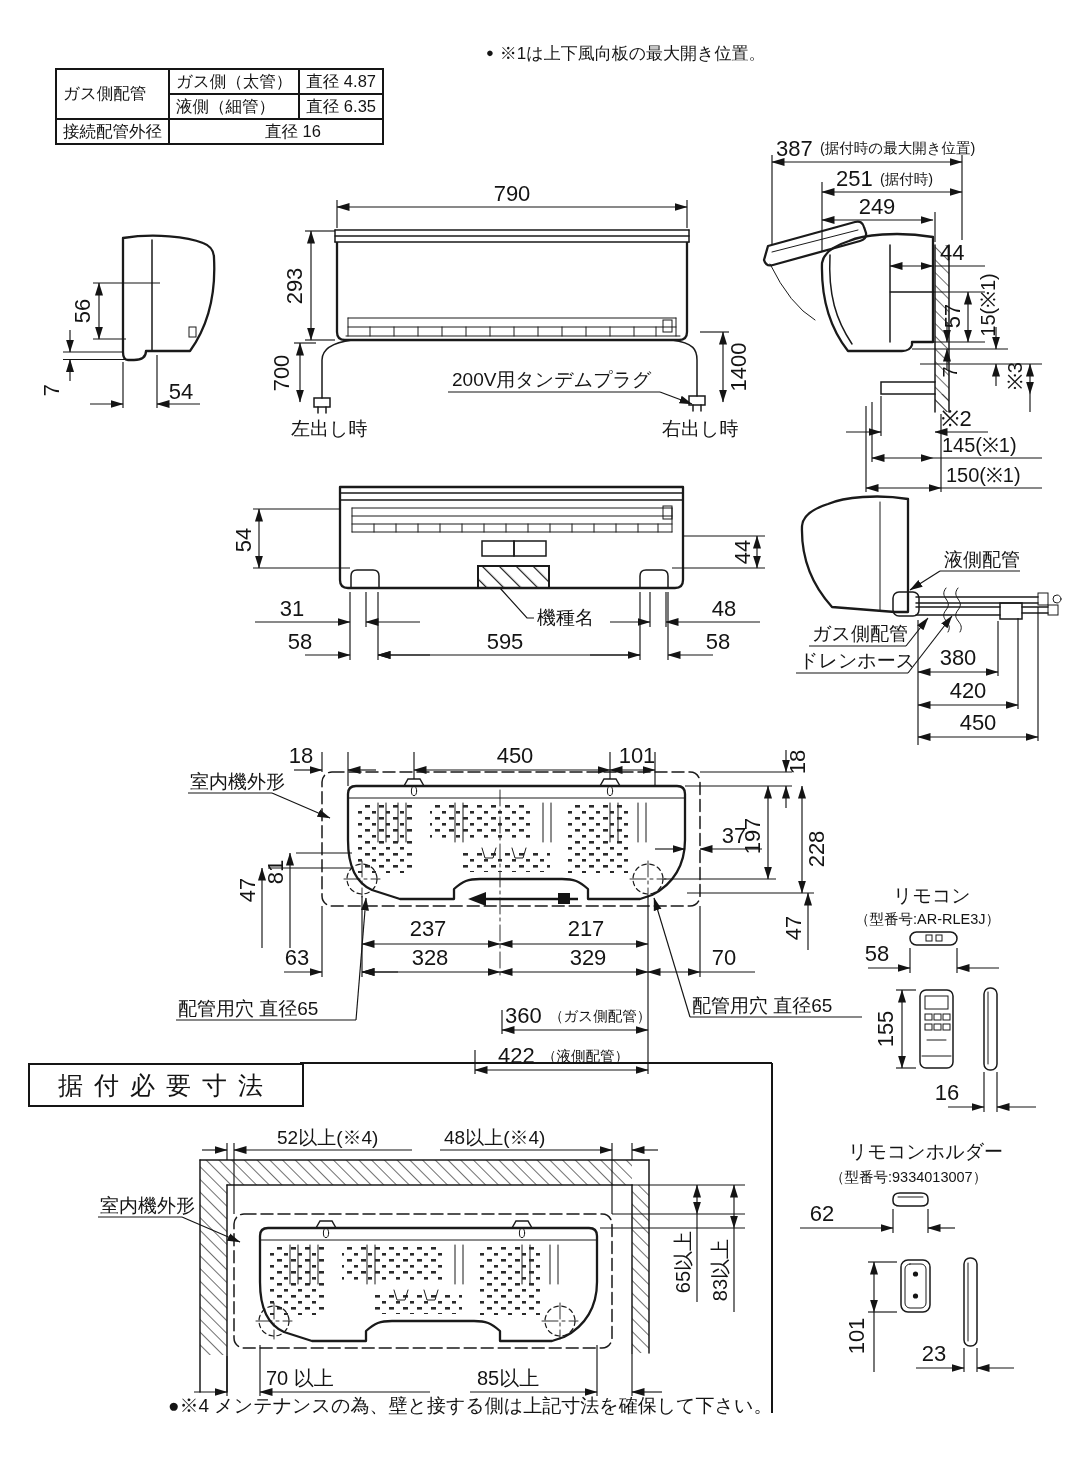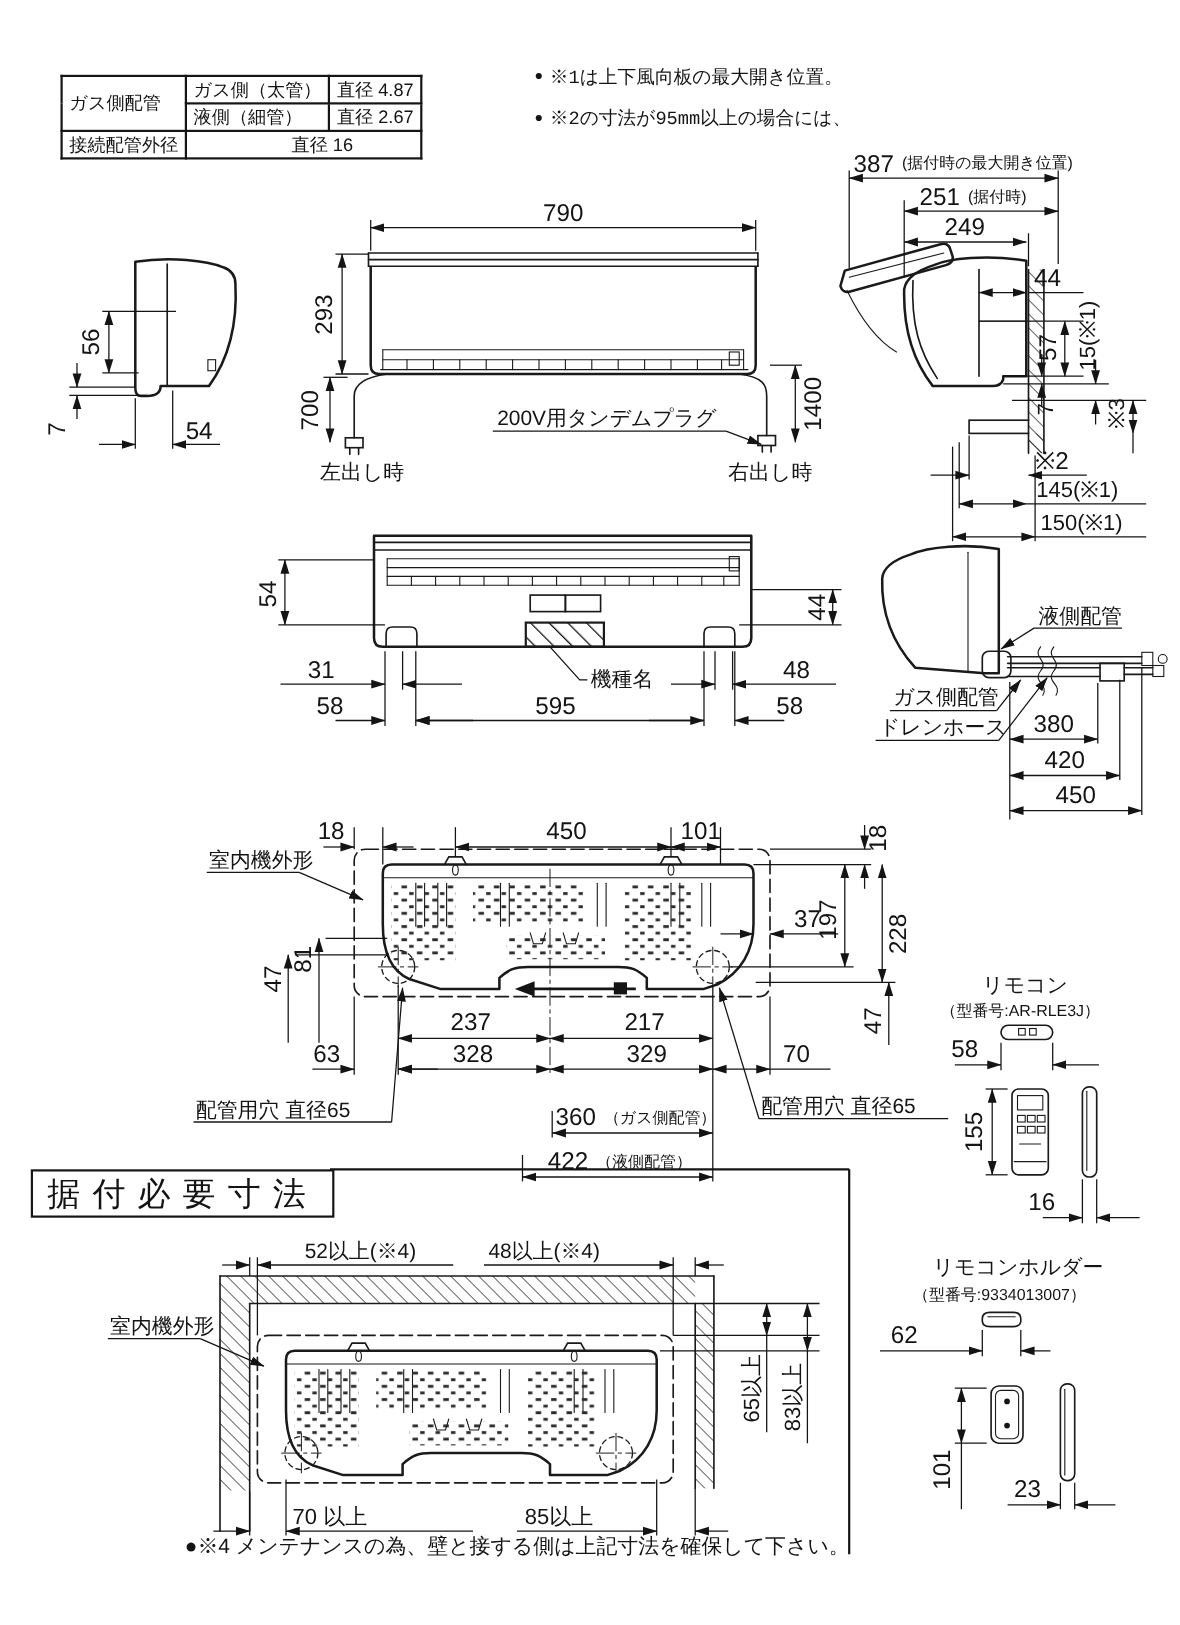--- a/index.html
+++ b/index.html
@@ -3,26 +3,26 @@
 <meta charset="utf-8">
 <style>
   html,body{margin:0;padding:0;background:#fff;}
   #page{position:relative;width:1073px;height:1477px;background:#fff;overflow:hidden;
         font-family:"Liberation Sans",sans-serif;color:#141414;}
   
   #spec{position:absolute;left:55px;top:68px;border-collapse:collapse;}
   #spec td{border:2px solid #151515;font-size:16.5px;padding:0 6px;white-space:nowrap;height:23px;}
   #spec .c{text-align:center;padding-left:40px;}
   
-  #notes{position:absolute;left:486px;top:52px;font-size:17px;line-height:36px;white-space:nowrap;font-family:Liberation Mono, monospace;}
+  #notes{position:absolute;left:486px;top:40px;font-size:17px;line-height:26px;white-space:nowrap;}
   #notes .b{font-size:13px;vertical-align:2px;margin-right:6px;}
   #notes .ind{padding-left:46px;}
   
   #ihdr{position:absolute;left:28px;top:1063px;width:272px;height:40px;border:2.5px solid #151515;
-        font-size:30px;letter-spacing:11px;display:flex;align-items:center;justify-content:center;white-space:nowrap;}
+        font-size:25px;letter-spacing:11px;display:flex;align-items:center;justify-content:center;white-space:nowrap;}
   svg{position:absolute;left:0;top:0;}
   .ln{stroke:#1a1a1a;stroke-width:1.5;fill:none;stroke-linecap:round;}
   .ln2{stroke:#1a1a1a;stroke-width:2.3;fill:none;stroke-linejoin:round;}
   .thin{stroke-width:1;}
   .dm{stroke:#141414;stroke-width:1.15;fill:none;}
   .dsh{stroke-dasharray:12 5;}
   .dshc{stroke-dasharray:4.5 3.5;stroke-width:1.2;}
   .dd{stroke-dasharray:16 4 3 4;stroke-width:0.9;}
   text{font-family:"Liberation Sans",sans-serif;fill:#141414;}
   .td{font-size:22px;}
@@ -38,32 +38,31 @@
 
   <table id="spec">
     <tbody>
         <tr>
       <td rowspan="2">ガス側配管</td>
       <td>ガス側（太管）</td>
       <td>直径 4.87</td>
     </tr>
     <tr>
       <td>液側（細管）</td>
-      <td>直径 2.67</td>
+      <td>直径 6.35</td>
     </tr>
     <tr>
       <td>接続配管外径</td>
       <td colspan="2" class="c">直径 16</td>
     </tr>
   </tbody>
     </table>
 
   <div id="notes">
     <div><span class="b">●</span><span>※1は上下風向板の最大開き位置。</span></div>
-    <div><span class="b">●</span><span>※2の寸法が95mm以上の場合には、</span></div>
   </div>
 
   <div id="ihdr">据付必要寸法</div>
 
   <svg width="1073" height="1477" viewBox="0 0 1073 1477">
     <defs>
       <marker id="ar" viewBox="0 0 13 10" refX="12.5" refY="5" markerWidth="13" markerHeight="10" markerUnits="userSpaceOnUse" orient="auto-start-reverse">
         <path d="M0,1 L13,5 L0,9 Z" fill="#141414"></path>
       </marker>
       <pattern id="h1" patternUnits="userSpaceOnUse" width="9" height="9" patternTransform="rotate(-45)">

